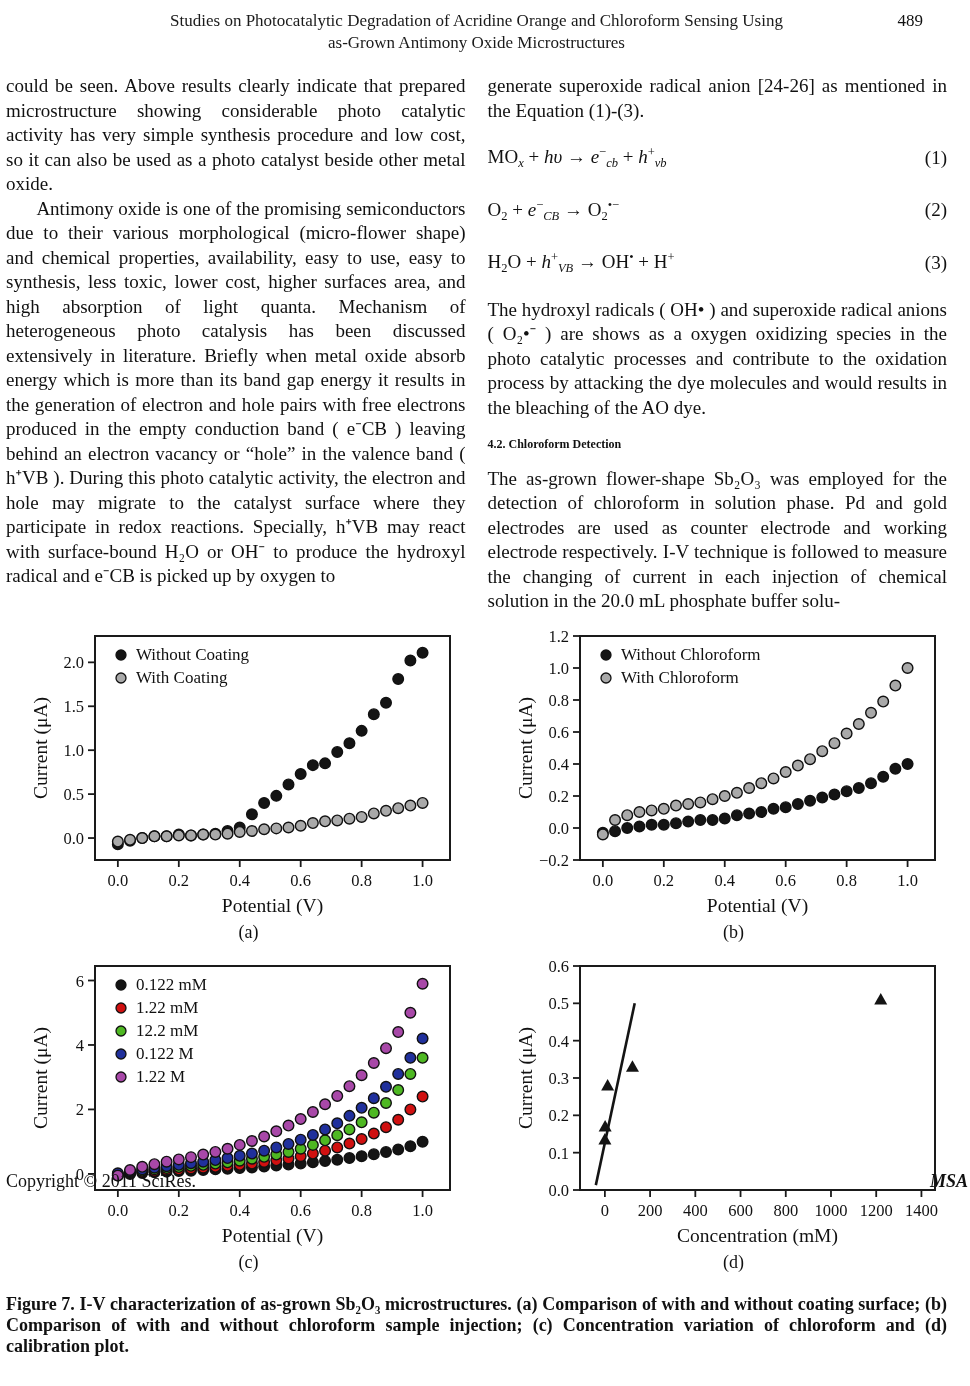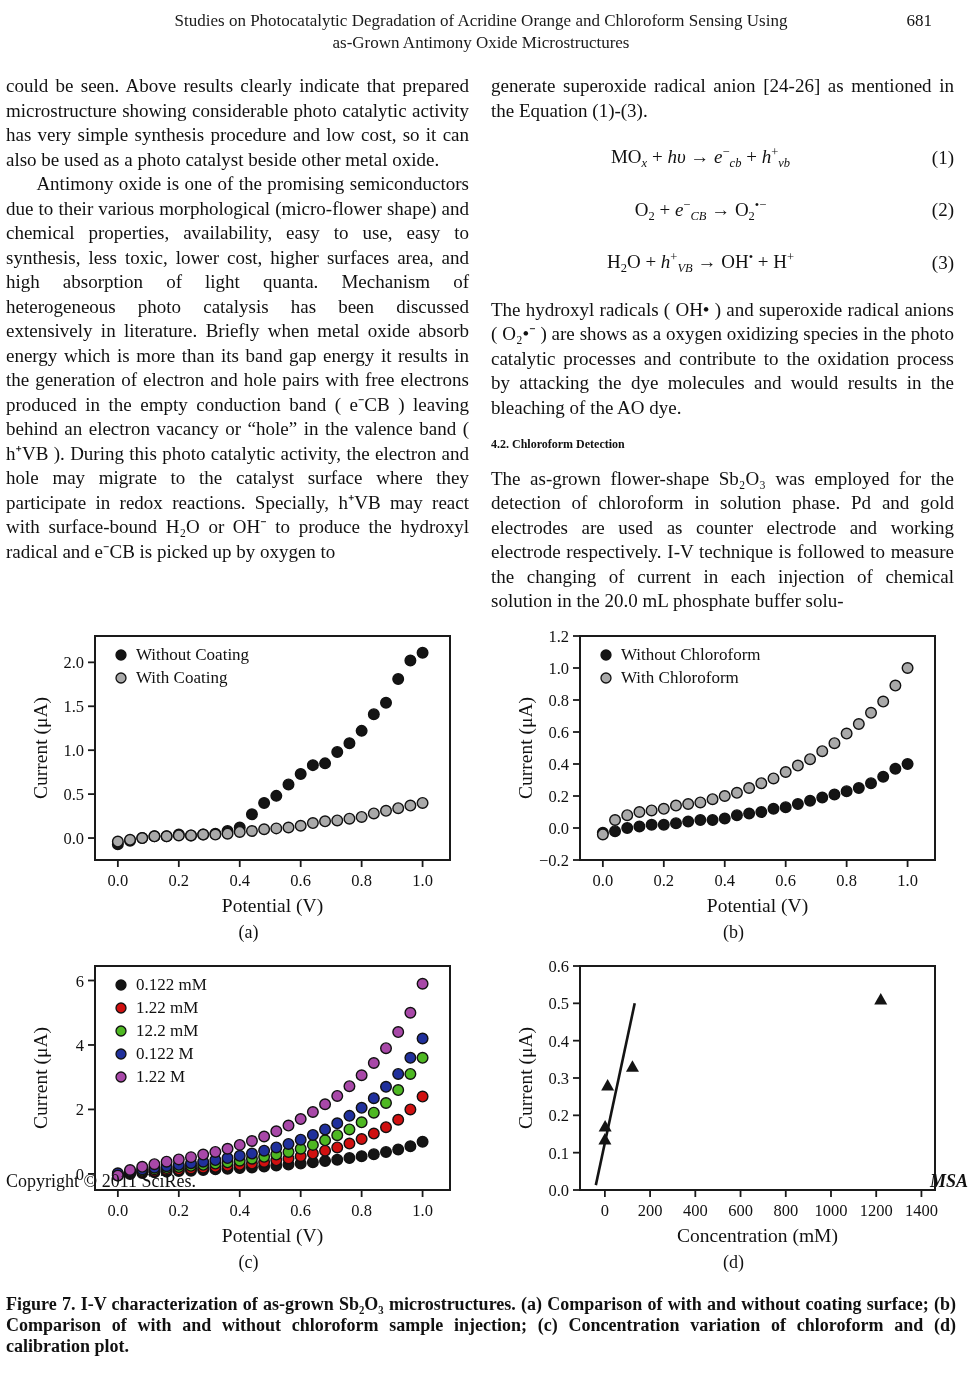--- a/index.html
+++ b/index.html
@@ -1,34 +1,34 @@
 <!DOCTYPE html>
 <html><head>
 <meta charset="utf-8">
 <style>
   * { margin:0; padding:0; box-sizing:border-box; }
   html,body { width:970px; height:1386px; background:#ffffff; overflow:hidden;
     font-family:"Liberation Serif", serif; color:#111; }
-  .page { position:relative; width:970px; height:1200px; padding:10px 14px 0 6px; }
+  .page { position:relative; width:970px; height:1200px; padding:10px 23px 0 6px; }
 
   
   .header { position:relative; text-align:center; padding:0 60px; }
   .header .title-line { font-size:17px; line-height:22px; color:#1a1a1a; }
   .page-number { position:absolute; right:24px; top:1px; font-size:17px; }
 
   
   .columns { display:flex; gap:22px; margin-top:20px; }
   .col { width:463px; font-size:19px; line-height:24.5px; text-align:justify; }
   .col p { margin:0; }
   .p-indent { text-indent:1.6em; }
 
   
   .equations { margin:12px 0 10px 0; }
   .eq { display:flex; align-items:center; margin:17px 0; font-size:19px; }
-  .eq-body { flex:1; text-align:center; }
+  .eq-body { flex:1; }
   .eq-num { width:44px; text-align:right; }
   .eq i { font-style:italic; }
   .eq sup { font-size:12.5px; vertical-align:7px; letter-spacing:0; }
   .eq sub { font-size:12.5px; vertical-align:-4px; }
   .section-heading { font-size:12px; font-weight:bold; margin:12px 0 10px 0; text-align:left; }
 
   
   .figure-grid { display:grid; grid-template-columns:485px 485px; row-gap:8px; margin-top:10px; justify-items:center; }
   .chart-cell { display:flex; flex-direction:column; align-items:center; }
   .chart-canvas { width:435px; height:296px; }
@@ -41,21 +41,21 @@
   .journal { font-weight:bold; font-style:italic;text-align:center; }
 </style>
 </head>
 <body>
 
 <div class="page">
 
   <div class="header">
     <div class="title-line">Studies on Photocatalytic Degradation of Acridine Orange and Chloroform Sensing Using</div>
     <div class="title-line">as-Grown Antimony Oxide Microstructures</div>
-    <div class="page-number">681</div>
+    <div class="page-number">489</div>
   </div>
 
   <div class="columns">
     <div class="col">
       <p>could be seen. Above results clearly indicate that prepared microstructure showing considerable photo catalytic activity has very simple synthesis procedure and low cost, so it can also be used as a photo catalyst beside other metal oxide.</p>
       <p class="p-indent">Antimony oxide is one of the promising semiconductors due to their various morphological (micro-flower shape) and chemical properties, availability, easy to use, easy to synthesis, less toxic, lower cost, higher surfaces area, and high absorption of light quanta. Mechanism of heterogeneous photo catalysis has been discussed extensively in literature. Briefly when metal oxide absorb energy which is more than its band gap energy it results in the generation of electron and hole pairs with free electrons produced in the empty conduction band ( e⁻CB ) leaving behind an electron vacancy or “hole” in the valence band ( h⁺VB ). During this photo catalytic activity, the electron and hole may migrate to the catalyst surface where they participate in redox reactions. Specially, h⁺VB may react with surface-bound H₂O or OH⁻ to produce the hydroxyl radical and e⁻CB is picked up by oxygen to</p>
     </div>
     <div class="col">
       <p>generate superoxide radical anion [24-26] as mentioned in the Equation (1)-(3).</p>
       <div class="equations">

